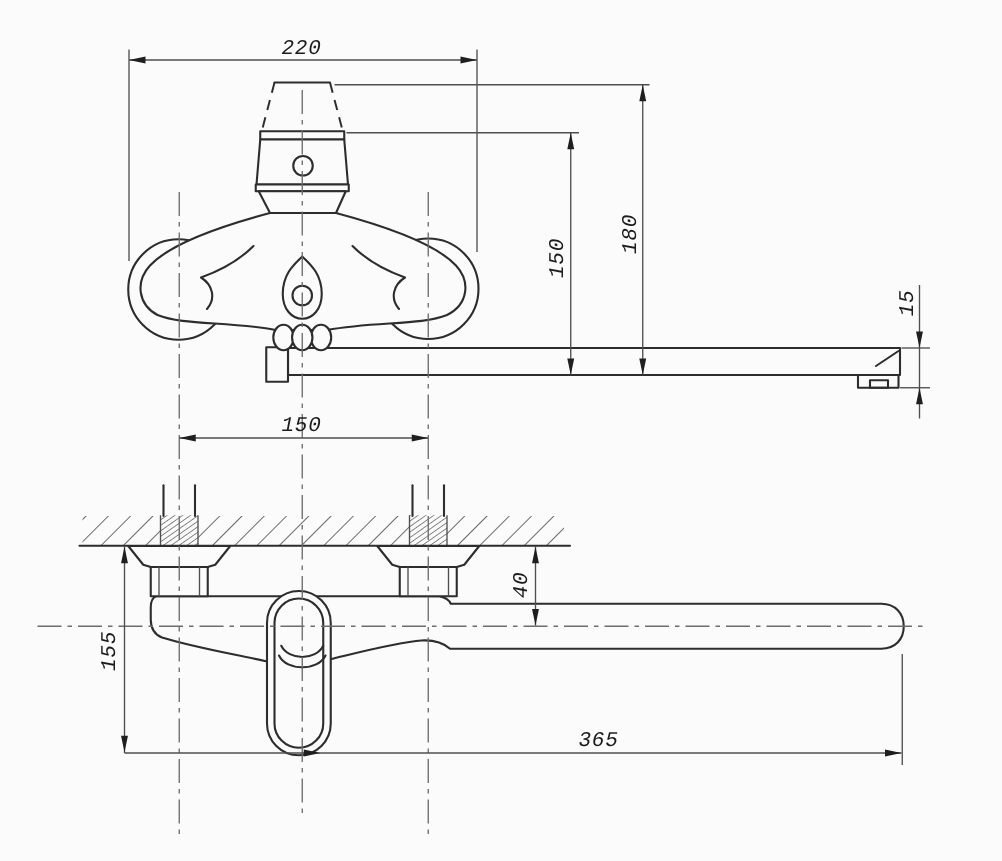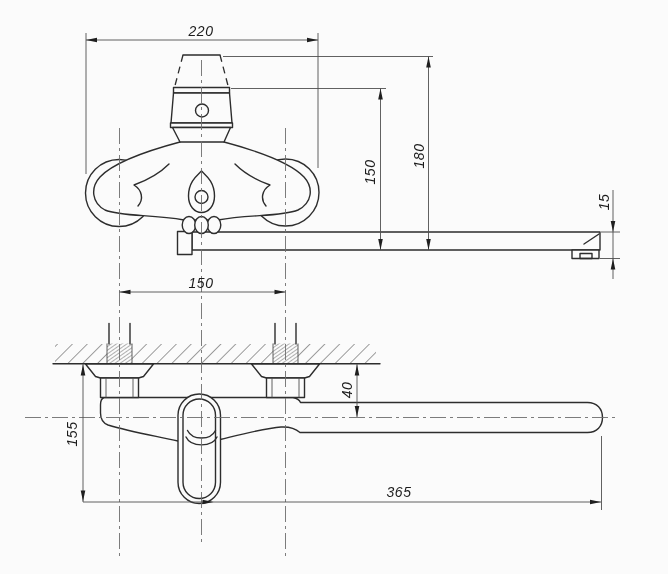--- a/index.html
+++ b/index.html
@@ -1,18 +1,18 @@
 <!DOCTYPE html>
 <html><head>
 <meta charset="utf-8">
 <style>
   html,body{margin:0;padding:0;background:#ffffff;}
   .sheet{
     position:relative;width:668px;height:574px;background:#fbfbfb;
-    font-family:Liberation Sans, sans-serif;overflow:hidden;
+    font-family:Liberation Mono, monospace;overflow:hidden;
   }
   svg{position:absolute;left:0;top:0;}
   .outline{fill:none;stroke:#2d2d2d;stroke-width:1.4;stroke-linejoin:round;stroke-linecap:round;}
   .outline-f{fill:#fbfbfb;stroke:#2d2d2d;stroke-width:1.4;stroke-linejoin:round;}
   .thin{fill:none;stroke:#4f4f4f;stroke-width:0.9;}
   .center{fill:none;stroke:#6d6d6d;stroke-width:0.9;stroke-dasharray:16 4 3 4;}
   .dashed{fill:none;stroke:#2d2d2d;stroke-width:1.3;stroke-dasharray:7 5;}
   .arrow{fill:#1f1f1f;stroke:none;}
   .dimtext{fill:#1c1c1c;font-size:14px;font-style:italic;letter-spacing:0.5px;}
 </style>

